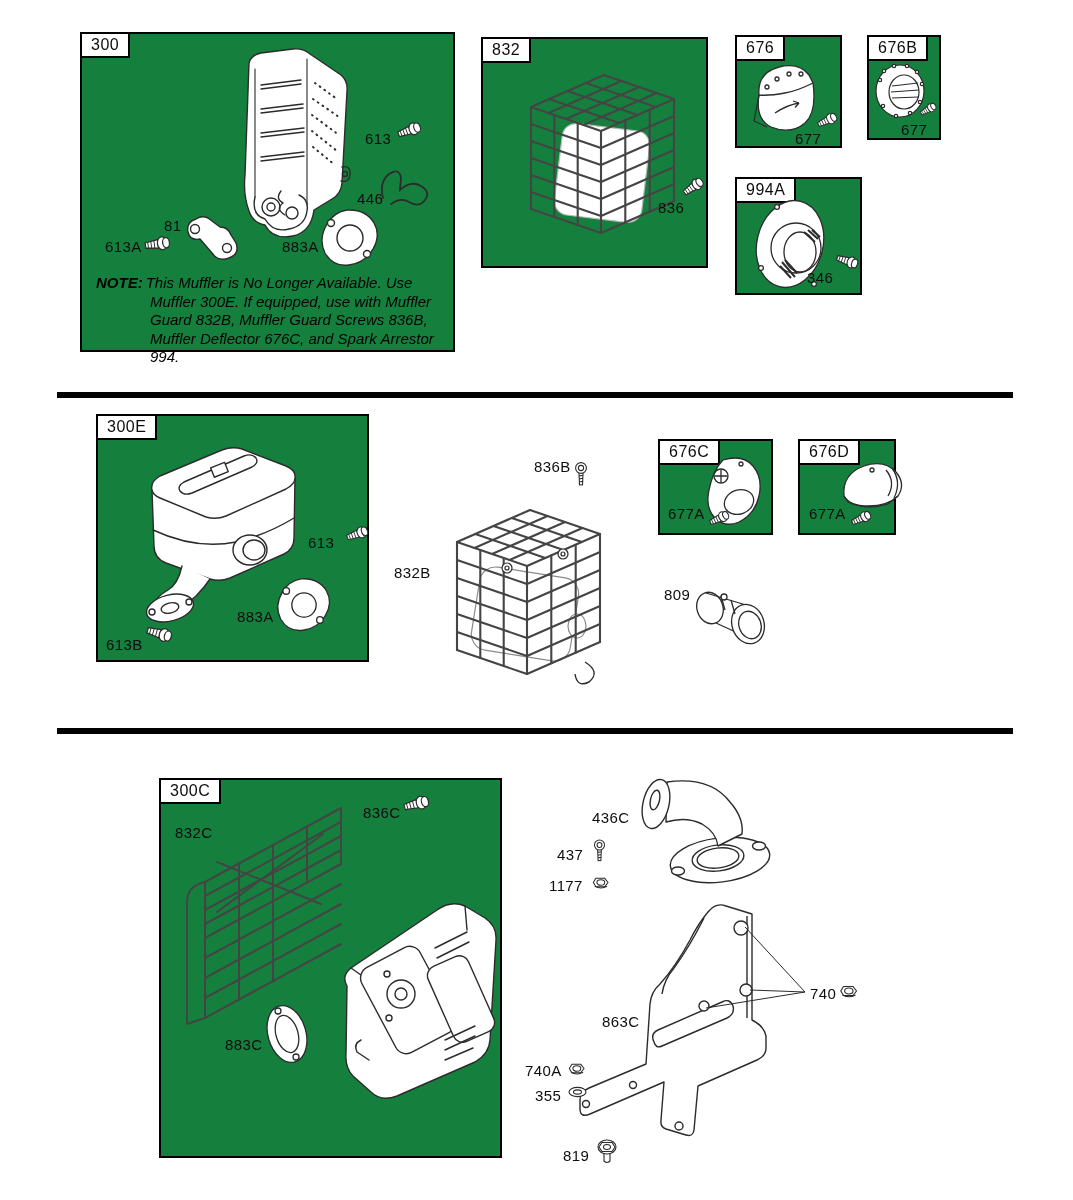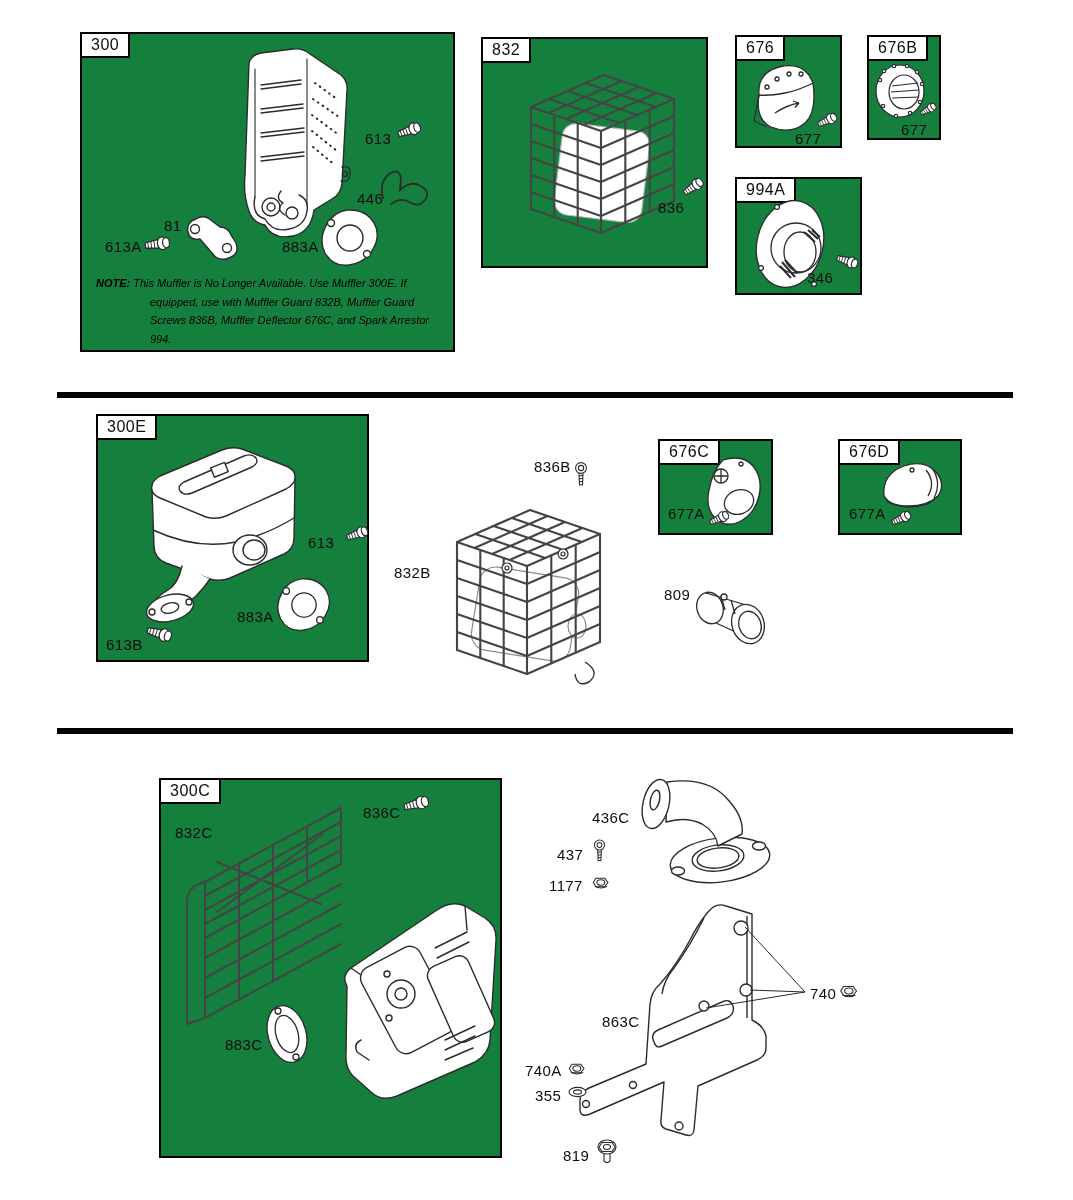--- a/index.html
+++ b/index.html
@@ -6,21 +6,21 @@
   html,body { background:#ffffff; }
   .page { position:relative; width:1073px; height:1200px; background:#fff;
           font-family:"Liberation Sans", sans-serif; color:#0d0d0d; overflow:hidden; }
   .pbox { position:absolute; border:2px solid #000; background:#15803d; }
   .tab  { position:absolute; top:-2px; left:-2px; border:2px solid #000; background:#fff;
           padding:1px 9px 2px 9px; font-size:16px; line-height:19px; letter-spacing:0.5px; }
   .plabel { position:absolute; font-size:15px; letter-spacing:0.4px; white-space:nowrap; }
   .icon { position:absolute; overflow:visible; }
   .draw { position:absolute; overflow:visible; }
   .sep { position:absolute; height:6px; background:#000; }
-  .note { position:absolute; font-style:italic; font-size:11px; line-height:18.5px; color:#000; }
+  .note { position:absolute; font-style:italic; font-size:15px; line-height:18.5px; color:#000; }
   .note .hang { display:block; padding-left:54px; text-indent:-54px; }
   .note.n2 .hang { padding-left:46px; text-indent:-46px; }
   .note b { font-weight:700; margin-right:3px; }
   svg { display:block; overflow:visible; }
 </style>
 </head>
 <body>
 
 <div class="page">
 
@@ -301,21 +301,21 @@
     <svg class="icon" style="left:47px; top:70px; transform:rotate(-25deg);" width="24" height="15" viewBox="0 0 28 17">
       <g fill="#fff" stroke="#2b2b2b" stroke-width="1.3" stroke-linecap="round">
         <path d="M3 6 L15 4.5 L15 12.5 L3 11 Z"></path>
         <path d="M5.5 6 L5.5 11.2 M8.5 5.7 L8.5 11.5 M11.5 5.4 L11.5 11.8" stroke-width="1"></path>
         <ellipse cx="19" cy="8.5" rx="4.6" ry="6"></ellipse>
           <ellipse cx="22.6" cy="8.5" rx="3.2" ry="4.8"></ellipse>
       </g>
     </svg>
   </div>
 
-  <div class="pbox" style="left:838px; top:439px; width:124px; height:96px;">
+  <div class="pbox" style="left:798px; top:439px; width:98px; height:96px;">
     <div class="tab">676D</div>
     <svg class="draw" style="left:38px; top:17px;" width="68" height="52" viewBox="0 0 68 52">
       <g fill="#fff" stroke="#2b2b2b" stroke-width="1.3">
         <path d="M6 38 Q4 16 26 8 Q46 1 58 14 Q68 26 60 38 Q50 48 30 48 Q12 48 6 38 Z"></path>
         <path d="M48 12 Q58 24 50 38 M54 10 Q64 24 56 40" fill="none"></path>
         <circle cx="34" cy="12" r="2"></circle>
         <path d="M6 38 L10 44 Q28 53 50 46 L60 38" fill="none"></path>
       </g>
     </svg>
     <div class="plabel" style="left:9px; top:64px;">677A</div>

